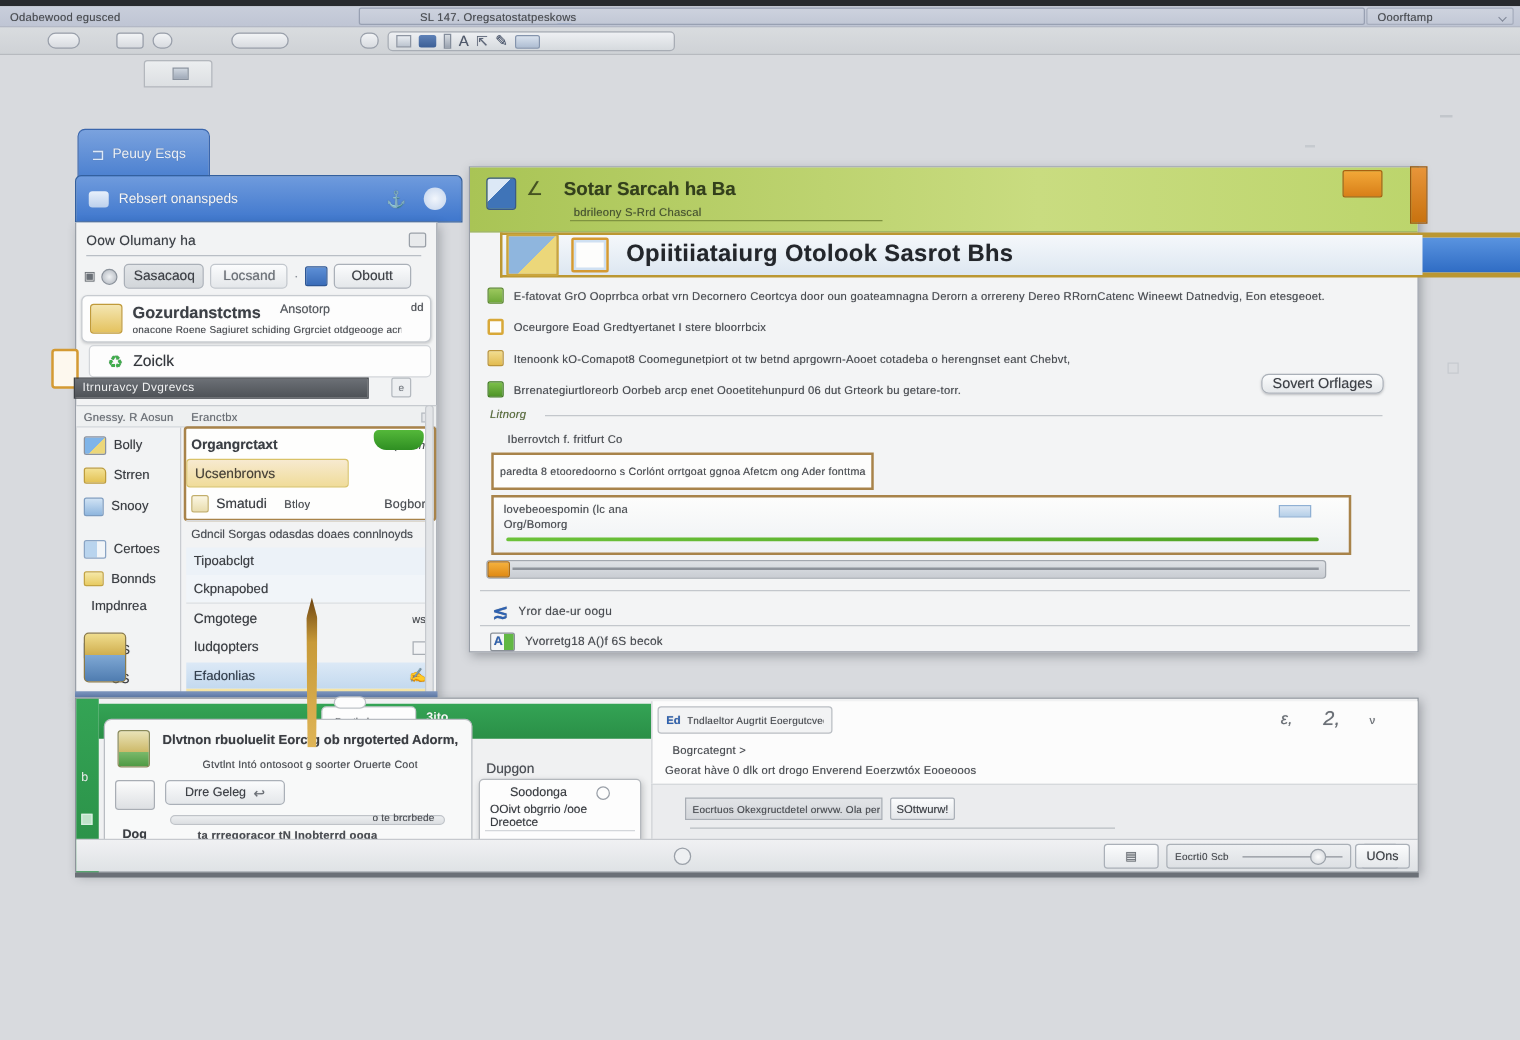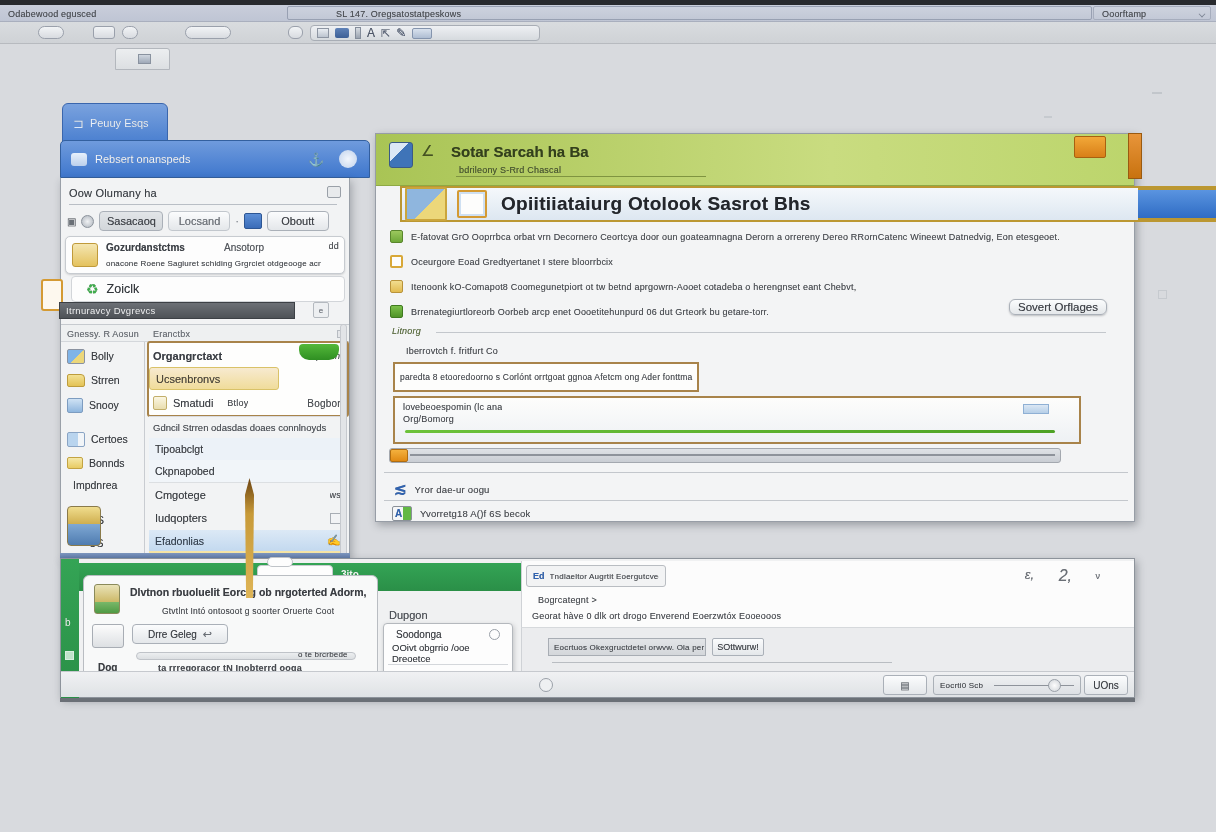--- a/index.html
+++ b/index.html
@@ -135,21 +135,21 @@
     <span class="ic" style="width:13px;height:13px;border-radius:50%;background:radial-gradient(#f0f2f4,#aeb4bc);border:1px solid #8b929b;"></span>
     <span class="btn" style="width:64px;height:20px;background:linear-gradient(#e2e5e8,#d2d6da);">Sasacaoq</span>
     <span class="btn" style="width:62px;height:20px;border-color:#c2c7cd;color:#6e737a;">Locsand</span>
     <span style="color:#8a9098;font-size:10px;">·</span>
     <span class="ic" style="width:18px;height:16px;background:linear-gradient(#5d8fd6,#3a6cb8);border:1px solid #2d5694;border-radius:2px;"></span>
     <span class="btn" style="width:62px;height:20px;">Oboutt</span>
   </div>
 
   <div class="abs" style="left:4px;top:58px;width:280px;height:38px;background:#fdfdfd;border:1px solid #c7cbd0;border-radius:5px;box-shadow:0 1px 2px rgba(60,64,70,.2);">
     <span class="ic" style="position:absolute;left:6px;top:6px;width:26px;height:24px;background:linear-gradient(#f4e6b2,#e4c25e);border:1px solid #c09a3a;border-radius:3px;"></span>
-    <span style="position:absolute;left:40px;top:5px;font-size:10px;color:#3c4046;font-weight:bold;">Gozurdanstctms</span>
+    <span style="position:absolute;left:40px;top:5px;font-size:13px;color:#3c4046;font-weight:bold;">Gozurdanstctms</span>
     <span style="position:absolute;left:158px;top:5px;font-size:10px;color:#54585e;">Ansotorp</span>
     <span class="tinytext" style="position:absolute;left:40px;top:22px;width:215px;font-size:8px;">onacone Roene Sagiuret schiding Grgrciet otdgeooge acnetdes</span>
     <span class="tinytext" style="position:absolute;right:5px;top:4px;">dd</span>
   </div>
 
   <div class="abs" style="left:4px;top:70px;width:280px;height:0;"></div>
   <div class="abs" style="left:10px;top:98px;width:274px;height:26px;background:#fdfdfd;border:1px solid #d2d5d9;border-radius:4px;display:flex;align-items:center;gap:8px;padding-left:14px;">
     <span class="glyph" style="color:#3fae4c;font-size:14px;">♻</span>
     <span style="font-size:12.5px;color:#33373c;">Zoiclk</span>
   </div>
@@ -213,21 +213,21 @@
     <div class="w1row yellowband" style="position:relative;height:23px;padding:0 6px;width:130px;">
       <span style="font-size:11px;color:#4a4336;">Ucsenbronvs</span>
     </div>
     <div class="w1row" style="position:relative;height:26px;padding:0 4px;gap:6px;">
       <span class="ic" style="width:14px;height:14px;background:linear-gradient(#fbf6e2,#e9ddae);border:1px solid #c2ae6a;border-radius:2px;"></span>
       <span style="font-size:11px;">Smatudi</span>
       <span class="tinytext" style="margin-left:8px;">Btloy</span>
       <span class="tinytext" style="margin-left:auto;font-size:10px;">Bogbon</span>
     </div>
     <div class="w1row" style="position:relative;height:22px;padding:0 4px;border-top:1px solid #d8dade;">
-      <span style="font-size:9.5px;color:#4a4e54;white-space:nowrap;">Gdncil Strren odasdas doaes connlnoyds</span>
+      <span style="font-size:9.5px;color:#4a4e54;white-space:nowrap;">Gdncil Sorgas odasdas doaes connlnoyds</span>
     </div>
     <div class="w1row" style="position:relative;height:22px;padding:0 6px;background:#ecf2f8;">
       <span style="font-size:10.5px;">Tipoabclgt</span>
     </div>
     <div class="w1row" style="position:relative;height:22px;padding:0 6px;background:#f1f5f9;">
       <span style="font-size:10.5px;">Ckpnapobed</span>
     </div>
     <div class="w1row" style="position:relative;height:24px;padding:0 6px;border-top:1px solid #dcdfe2;">
       <span style="font-size:11px;">Cmgotege</span>
       <span class="tinytext" style="margin-left:auto;">ws</span>
@@ -352,21 +352,21 @@
     <span class="abs" style="left:14px;top:86px;font-size:10px;font-weight:bold;color:#3a3d42;">Dog</span>
     <span class="abs tinytext" style="left:74px;top:87px;font-size:9px;font-weight:bold;">ta rrregoracor tN Inobterrd ooga</span>
     <span class="abs tinytext" style="left:8px;top:100px;font-size:8.5px;">9ote.oo ton.onta totrar Oe oorrotoator. hin goent sfgrtordt 0oa</span>
     <div class="abs w3-green" style="left:0;bottom:0;width:293px;height:12px;border-radius:0 0 5px 5px;display:flex;align-items:center;">
       <span style="font-size:7.5px;color:#eaf6ec;padding-left:8px;white-space:nowrap;">TC.tt. MV apeemer. Exqere Fq Prtdww)</span>
     </div>
   </div>
 
   <span class="abs" style="left:328px;top:50px;font-size:11px;color:#4a4e54;">Dupgon</span>
   <div class="abs" style="left:322px;top:64px;width:130px;height:64px;background:#fdfdfd;border:1px solid #b4b8bd;border-radius:4px;box-shadow:1px 2px 5px rgba(50,54,60,.25);">
-    <div style="position:relative;height:20px;display:flex;align-items:center;padding:0 12px;">
+    <div style="position:relative;height:20px;display:flex;align-items:center;padding:0 24px;">
       <span style="font-size:10px;">Soodonga</span>
       <span class="ic" style="margin-left:auto;width:11px;height:11px;border:1px solid #9aa0a8;border-radius:50%;"></span>
     </div>
     <div style="position:relative;height:18px;display:flex;align-items:center;padding:0 8px;">
       <span style="font-size:9.5px;">OOivt obgrrio /ooe Dreoetce</span>
     </div>
     <div style="position:relative;height:1px;background:#d4d7db;margin:2px 4px;"></div>
     <div style="position:relative;height:18px;display:flex;align-items:center;padding:0 8px;">
       <span style="font-size:9.5px;font-weight:bold;">Ryredns oontd brctorcrt</span>
     </div>

